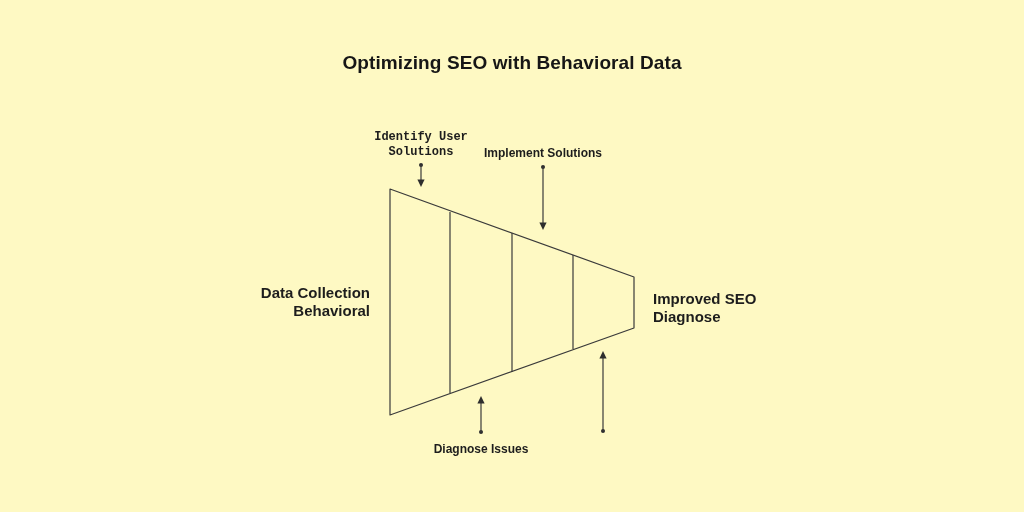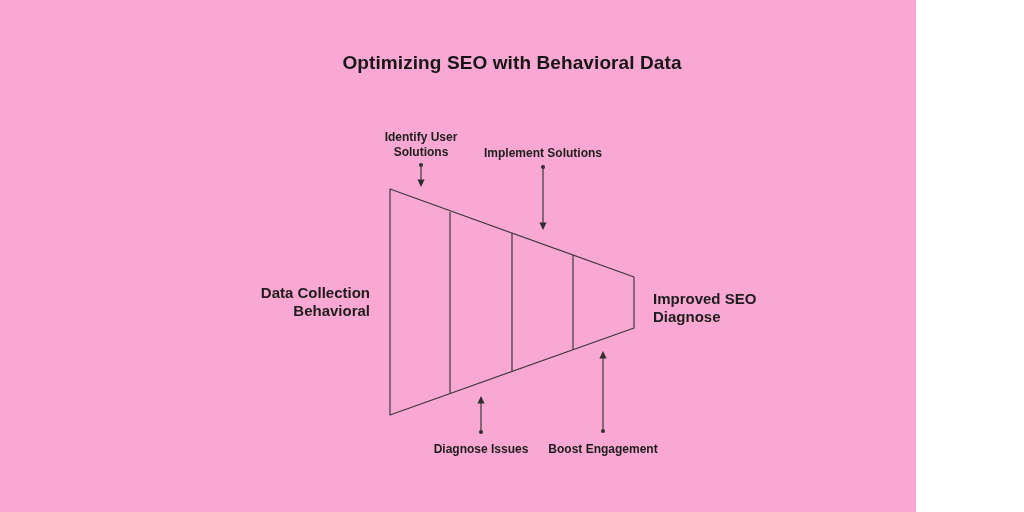--- a/index.html
+++ b/index.html
@@ -1,20 +1,20 @@
 <!DOCTYPE html>
 <html><head>
 <meta charset="utf-8">
 <style>
   html, body { margin: 0; padding: 0; background: #ffffff; }
   #canvas {
     position: relative;
-    width: 916px;
+    width: 1024px;
     height: 512px;
-    background: #f9a8d4;
+    background: #fef9c3;
     font-family: "Liberation Sans", sans-serif;
     overflow: hidden;
   }
   #diagram-svg { position: absolute; left: 0; top: 0; }
   .title {
     position: absolute;
     top: 52px;
     left: 0;
     width: 1024px;
     text-align: center;
@@ -34,21 +34,21 @@
     line-height: 15px;
     text-align: center;
   }
   .side-label {
     width: 200px;
     font-size: 15px;
     line-height: 18px;
   }
   .label span { display: block; }
   .label span:empty { display: none; }
-  #callout-identify   { left: 336px; top: 130px; }
+  #callout-identify   { left: 336px; top: 130px; font-family: Liberation Mono, monospace; }
   #callout-implement  { left: 458px; top: 146px; }
   #callout-diagnose   { left: 396px; top: 442px; }
   #callout-boost      { left: 518px; top: 442px; }
   #input-label  { left: 170px; top: 284px; text-align: right; }
   #output-label { left: 653px; top: 284px; text-align: left; margin-top: 6px; }
   .stroke { stroke: #3a3a3a; fill: none; stroke-width: 1.2; }
   .solid  { fill: #2e2e2e; stroke: none; }
 </style>
 </head>
 <body>
@@ -98,24 +98,20 @@
   <div id="callout-implement" class="label callout">
     <span>Implement Solutions</span>
 
   </div>
 
   <div id="callout-diagnose" class="label callout">
     <span>Diagnose Issues</span>
 
   </div>
 
-  <div id="callout-boost" class="label callout">
-    <span>Boost Engagement</span>
-
-  </div>
 
   <div id="input-label" class="label side-label">
     <span>Data Collection</span>
     <span>Behavioral</span>
   </div>
 
   <div id="output-label" class="label side-label">
     <span>Improved SEO</span>
     <span>Diagnose</span>
   </div>

